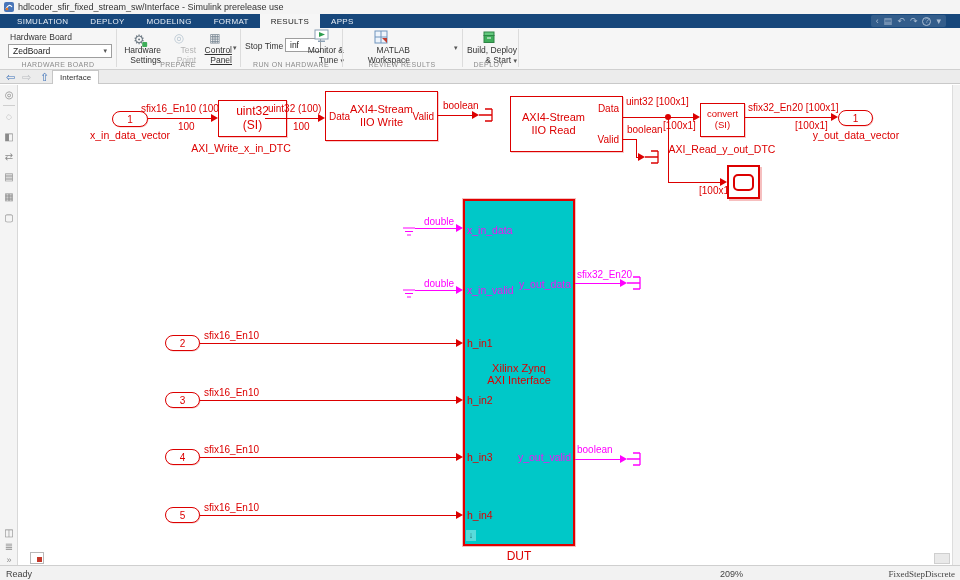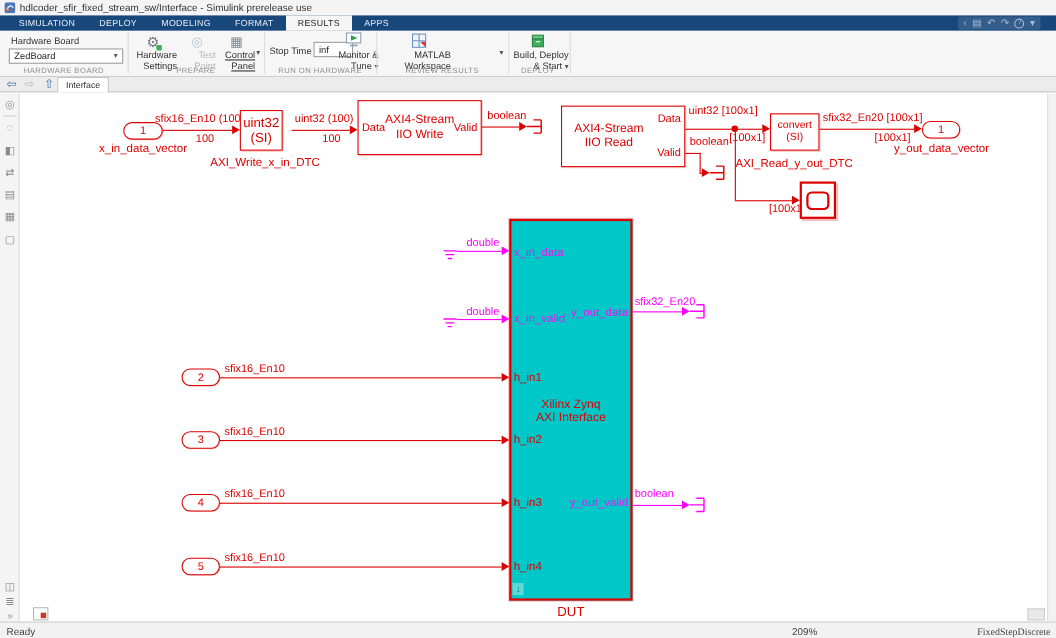--- a/index.html
+++ b/index.html
@@ -189,21 +189,21 @@
       <span class="rmark"></span>
     </div>
 
   <div class="oport" style="left:112px; top:111px;">1</div>
   <div class="lblR cent" style="left:130px; top:129px; font-size:10.5px;">x_in_data_vector</div>
   <div class="hl" style="left:148px; top:118px; width:63px;"></div>
   <div class="arR" style="left:211px; top:114px;"></div>
   <div class="lblR" style="left:141px; top:103px;">sfix16_En10 (100)</div>
   <div class="lblR" style="left:178px; top:121px;">100</div>
 
-  <div class="blk" style="left:218px; top:100px; width:39px; height:37px; font-size:12px;">
+  <div class="blk" style="left:218px; top:100px; width:69px; height:37px; font-size:12px;">
     <span>uint32</span>
     <span>(SI)</span>
   </div>
   <div class="lblR cent" style="left:241px; top:142px; font-size:10.5px;">AXI_Write_x_in_DTC</div>
   <div class="hl" style="left:265px; top:118px; width:53px;"></div>
   <div class="arR" style="left:318px; top:114px;"></div>
   <div class="lblR" style="left:268px; top:103px;">uint32 (100)</div>
   <div class="lblR" style="left:293px; top:121px;">100</div>
 
   <div class="blk" style="left:325px; top:91px; width:113px; height:50px; font-size:11px;">

